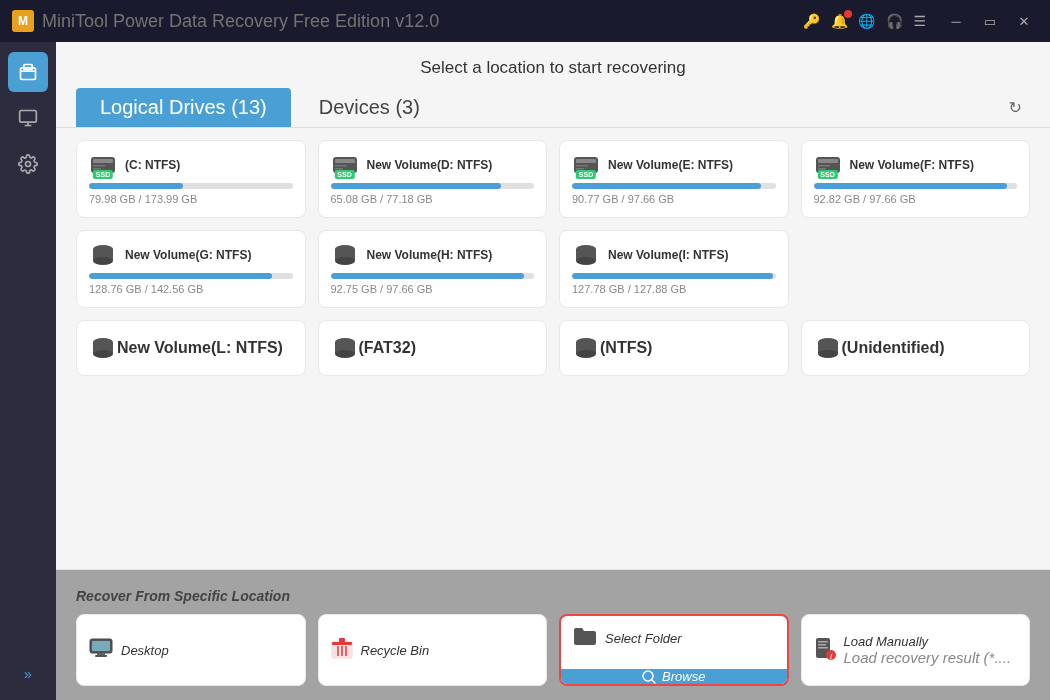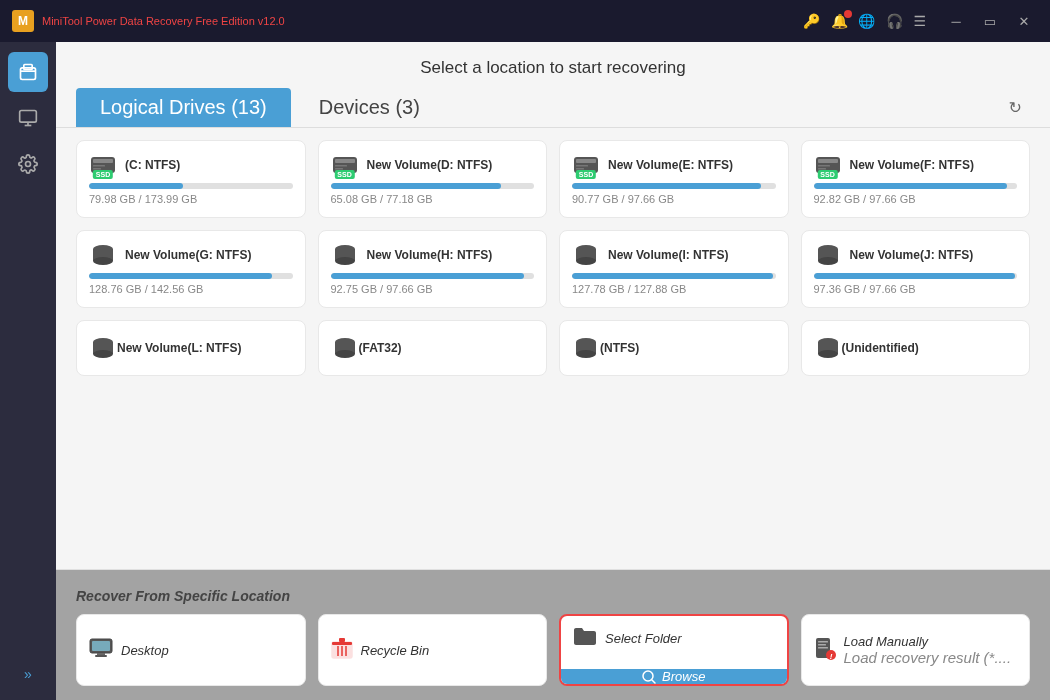--- a/index.html
+++ b/index.html
@@ -15,22 +15,22 @@
       gap: 8px;
     }
     .titlebar-logo {
       width: 22px; height: 22px;
       background: #e8a020;
       border-radius: 3px;
       display: flex; align-items: center; justify-content: center;
       font-size: 10px; color: white; font-weight: bold;
     }
     .titlebar-title {
-      color: #ef4444;
-      font-size: 11px;
+      color: #737373;
+      font-size: 18px;
       flex: 1;
     }
     .titlebar-icons {
       display: flex; align-items: center; gap: 10px;
     }
     .titlebar-icon {
       color: #aaaaaa;
       font-size: 14px;
       cursor: pointer;
     }
@@ -199,21 +199,21 @@
       color: #888;
     }
 
     
     .drive-card.no-storage {
       display: flex;
       align-items: center;
       min-height: 56px;
     }
     .drive-card.no-storage .drive-name {
-      font-size: 12px;
+      font-size: 16px;
     }
 
     
     .section-title {
       font-size: 14px;
       color: #444;
       font-weight: 600;
       margin: 8px 0 10px;
     }
 
@@ -475,36 +475,20 @@
               </svg>
             </div>
             <span class="drive-name">New Volume(I: NTFS)</span>
           </div>
           <div class="drive-bar-wrap">
             <div class="drive-bar" style="width:99%"></div>
           </div>
           <div class="drive-size">127.78 GB / 127.88 GB</div>
         </div>
 
-        <div class="drive-card">
-          <div class="drive-card-header">
-            <div class="drive-icon-wrap">
-              <svg width="28" height="24" viewBox="0 0 28 24" fill="none">
-                <ellipse cx="14" cy="6" rx="10" ry="4" fill="#555"></ellipse>
-                <rect x="4" y="6" width="20" height="12" fill="#555"></rect>
-                <ellipse cx="14" cy="18" rx="10" ry="4" fill="#444"></ellipse>
-              </svg>
-            </div>
-            <span class="drive-name">New Volume(J: NTFS)</span>
-          </div>
-          <div class="drive-bar-wrap">
-            <div class="drive-bar" style="width:99%"></div>
-          </div>
-          <div class="drive-size">97.36 GB / 97.66 GB</div>
-        </div>
       </div>
 
       <div class="drives-grid">
         <div class="drive-card no-storage">
           <div class="drive-icon-wrap">
             <svg width="28" height="24" viewBox="0 0 28 24" fill="none">
               <ellipse cx="14" cy="6" rx="10" ry="4" fill="#555"></ellipse>
               <rect x="4" y="6" width="20" height="12" fill="#555"></rect>
               <ellipse cx="14" cy="18" rx="10" ry="4" fill="#444"></ellipse>
             </svg>

